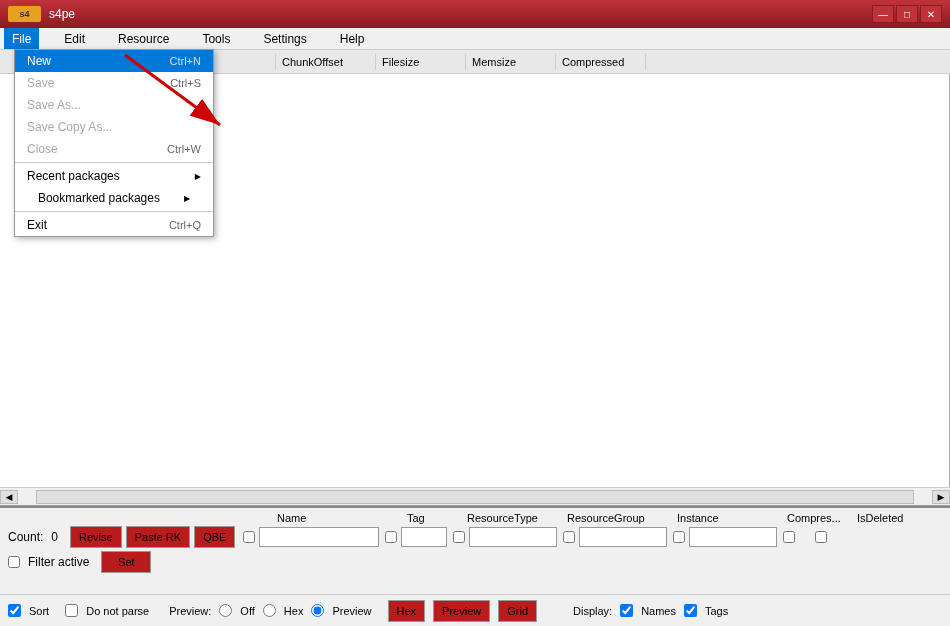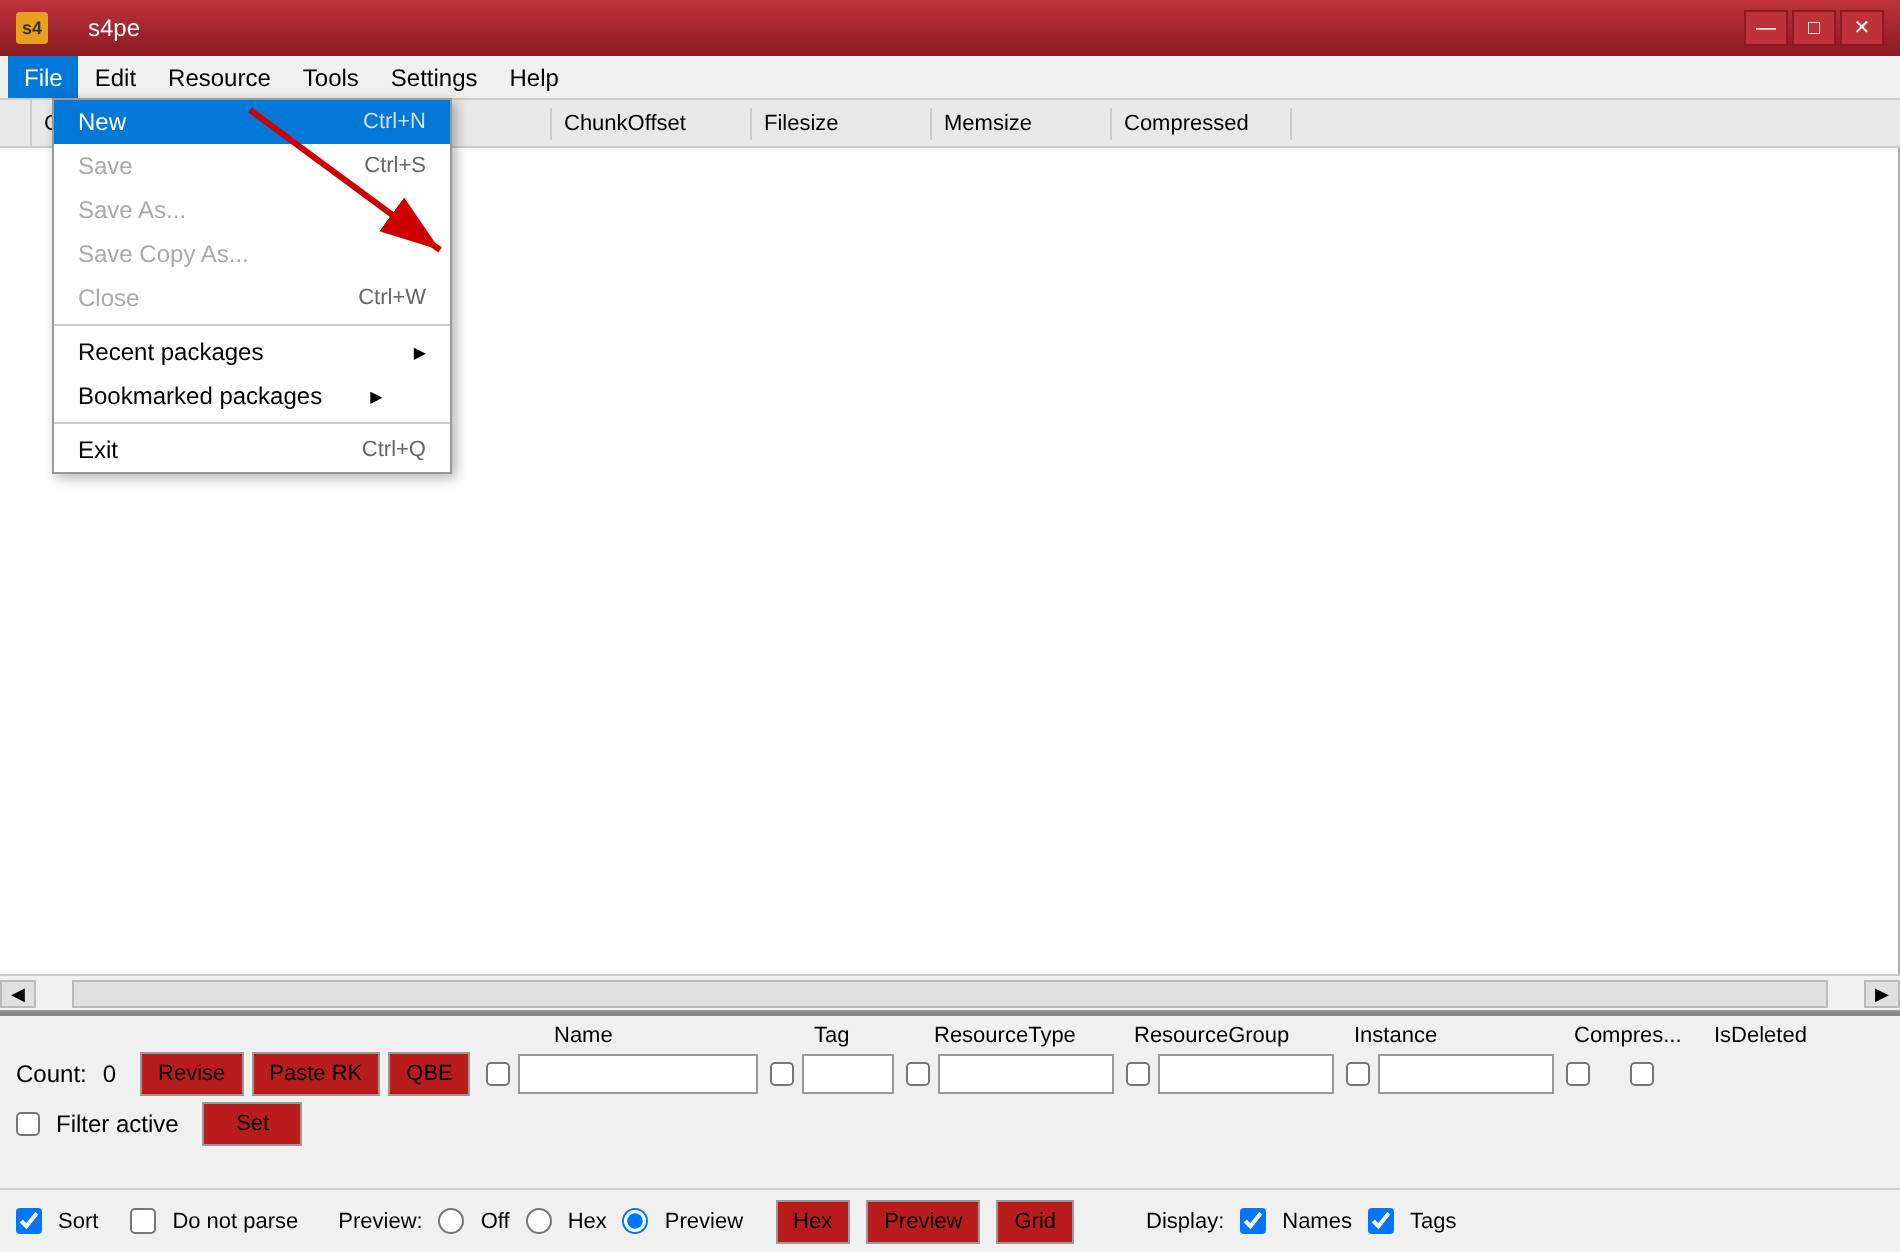--- a/index.html
+++ b/index.html
@@ -17,25 +17,25 @@
     #title-bar {
       background: linear-gradient(to bottom, #c0323a, #8b1a22);
       height: 28px;
       display: flex;
       align-items: center;
       padding: 0 8px;
       color: white;
       position: relative;
     }
     #title-bar .app-icon {
-      width: 16px;
+      width: 33px;
       height: 16px;
       background: #e8a020;
       border-radius: 2px;
-      margin-right: 20px;
+      margin-right: 8px;
       display: flex;
       align-items: center;
       justify-content: center;
       font-size: 9px;
       color: #333;
       font-weight: bold;
     }
     #title-bar .title-text {
       flex: 1;
       font-size: 12px;
@@ -59,20 +59,21 @@
     .win-btn.close { background: #c0323a; }
 
     
     #menu-bar {
       background: #f0f0f0;
       height: 22px;
       display: flex;
       align-items: center;
       border-bottom: 1px solid #ccc;
       padding: 0 4px;
+      gap: 17px;
     }
     .menu-item {
       padding: 2px 8px;
       cursor: pointer;
       font-size: 12px;
       height: 100%;
       display: flex;
       align-items: center;
     }
     .menu-item.active { background: #0078d7; color: white; }
@@ -172,21 +173,21 @@
       align-items: center;
       padding: 0 8px;
       gap: 8px;
       font-size: 11px;
     }
 
     
     #dropdown-overlay {
       position: absolute;
       top: 49px;
-      left: 26px;
+      left: 14px;
       z-index: 1000;
     }
     #file-dropdown {
       background: white;
       border: 1px solid #999;
       box-shadow: 2px 2px 6px rgba(0,0,0,0.3);
       min-width: 200px;
     }
     .menu-sep {
       height: 1px;
@@ -362,21 +363,21 @@
     </div>
     <div class="menu-row disabled">
       <span>Close</span>
       <span class="shortcut">Ctrl+W</span>
     </div>
     <div class="menu-sep"></div>
     <div class="menu-row" style="justify-content:space-between;">
       <span>Recent packages</span>
       <span style="font-size:8px;">▶</span>
     </div>
-    <div class="menu-row" style="justify-content:flex-start;gap:24px;">
+    <div class="menu-row" style="justify-content:center;gap:24px;">
       <span>Bookmarked packages</span>
       <span style="font-size:8px;">▶</span>
     </div>
     <div class="menu-sep"></div>
     <div class="menu-row">
       <span>Exit</span>
       <span class="shortcut">Ctrl+Q</span>
     </div>
   </div>
 </div>

